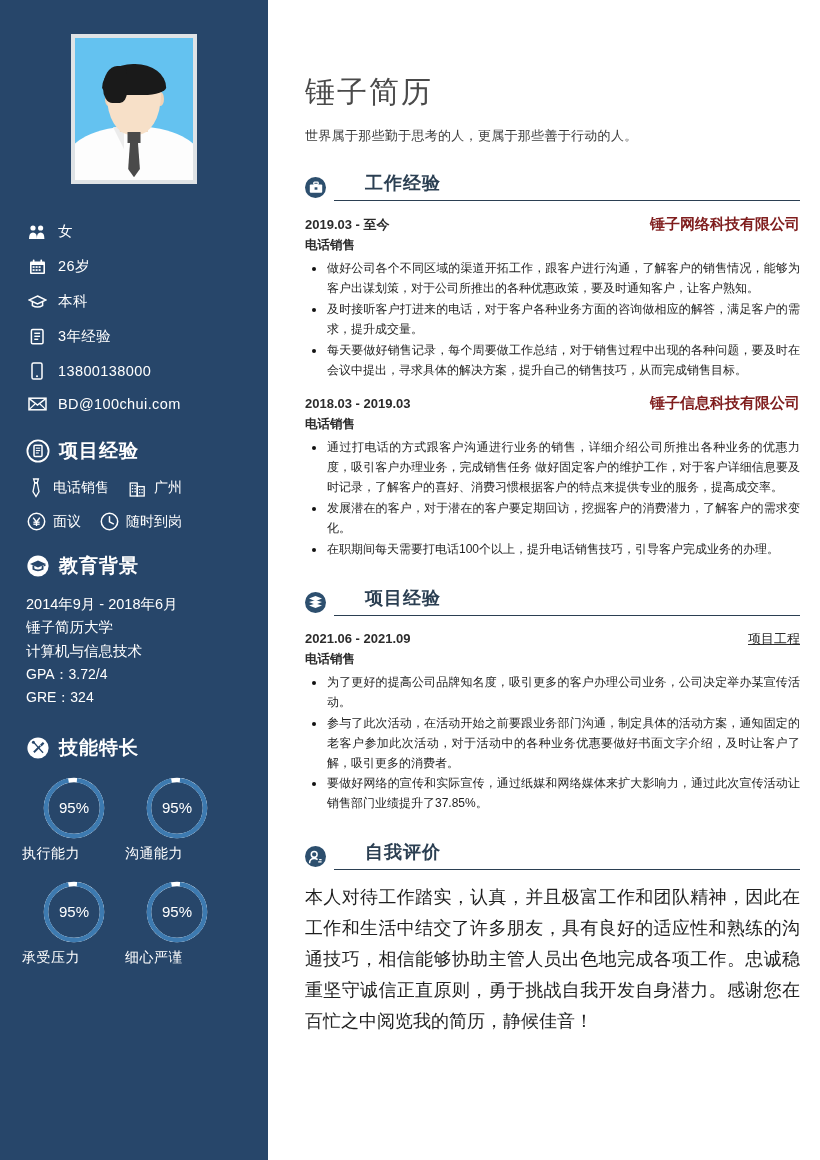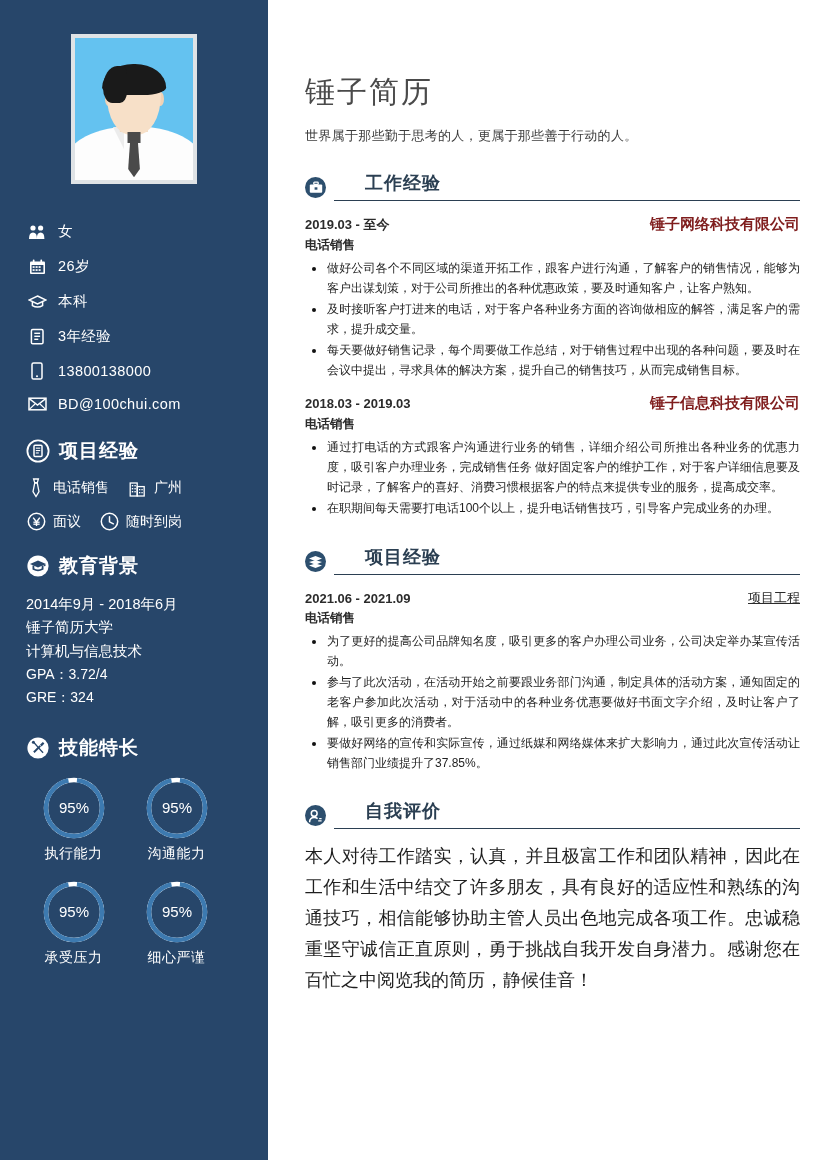--- a/index.html
+++ b/index.html
@@ -94,21 +94,21 @@
   .sec-edu { margin-top:22px; }
   .edu-body { margin-left:26px; font-size:14px; line-height:1.62; }
   .edu-b { font-weight:normal; font-size:14.5px; }
   .edu-n { font-weight:normal; }
 
   .sec-skill { margin-top:26px; }
   .rings {
     margin:6px 0 0 22px; width:220px;
     display:flex; flex-wrap:wrap;
   }
-  .ring-cell { width:103px; text-align:center; margin-bottom:16px; }
+  .ring-cell { width:103px; text-align:left; margin-bottom:16px; }
   .ring-svg { display:block; margin:0 auto; }
   .ring-pct {
     font-size:15px; fill:#ffffff; font-family:"Liberation Sans",sans-serif;
   }
   .ring-label { font-size:14px; color:#fff; margin-top:4px; letter-spacing:.5px; }
 
   
   .main {
     position:absolute; left:305px; top:12px; width:495px; height:1160px;
     padding-top:60px;
@@ -435,20 +435,21 @@
       </div>
 
       <div class="job">
         <div class="job-top">
           <span class="job-date">2018.03 - 2019.03</span>
           <span class="job-org">锤子信息科技有限公司</span>
         </div>
         <div class="job-role">电话销售</div>
         <ul class="bullets">
           <li>通过打电话的方式跟客户沟通进行业务的销售，详细介绍公司所推出各种业务的优惠力度，吸引客户办理业务，完成销售任务 做好固定客户的维护工作，对于客户详细信息要及时记录，了解客户的喜好、消费习惯根据客户的特点来提供专业的服务，提高成交率。</li>
+          <li>发展潜在的客户，对于潜在的客户要定期回访，挖掘客户的消费潜力，了解客户的需求变化。</li>
           <li>在职期间每天需要打电话100个以上，提升电话销售技巧，引导客户完成业务的办理。</li>
         </ul>
       </div>
     </div>
 
     <div class="sec">
       <div class="sec-hd">
         <span class="circ">
           <svg width="15" height="14" viewBox="0 0 15 14">
             <path d="M7.5 1 L14 3.6 L7.5 6.2 L1 3.6 Z" fill="#fff"></path>

